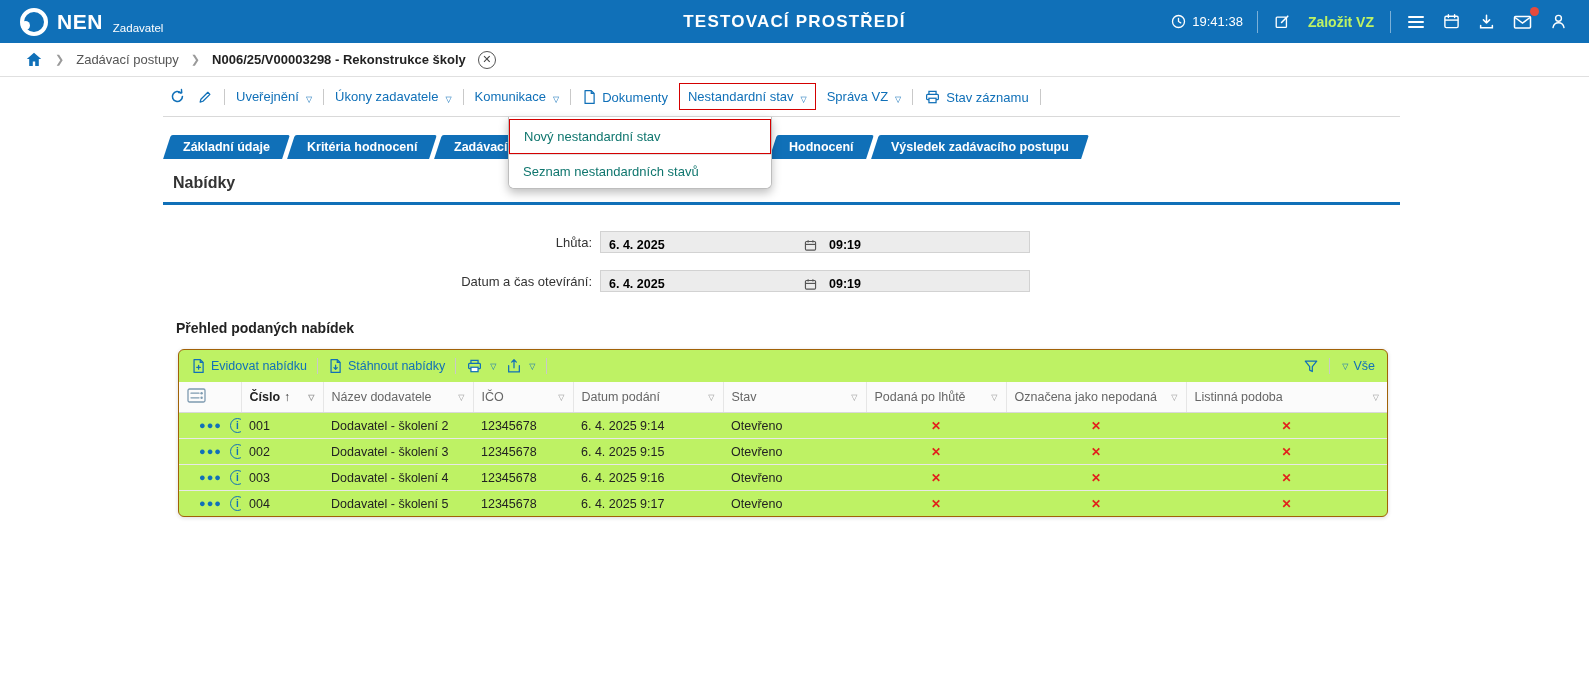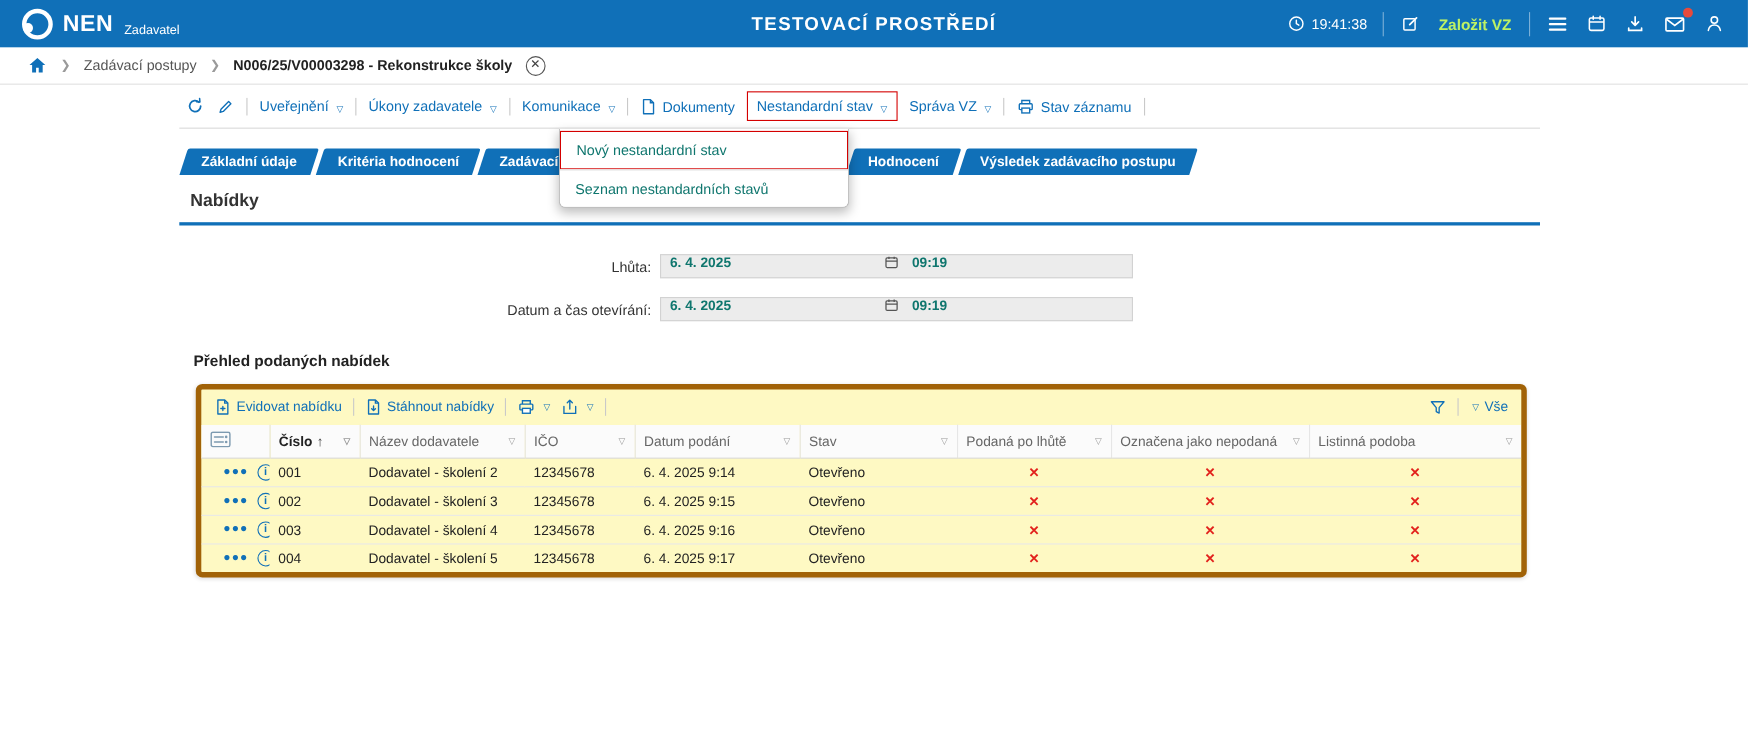--- a/index.html
+++ b/index.html
@@ -92,32 +92,32 @@
   .tab:nth-child(4) { width:150px; justify-content:center; }
   
   .page-title { font-size:16px; font-weight:bold; color:#333; margin:15px 0 10px 10px; }
   .title-rule { height:3px; background:#1070b8; }
   
   .fields { margin-top:26px; display:flex; flex-direction:column; gap:17px; }
   .field-row { display:flex; align-items:center; }
   .field-label { width:437px; text-align:right; padding-right:8px; font-size:13px; color:#333; }
   .field-input {
     width:430px; height:22px; background:#ececec; border:1px solid #d2d2d2;
-    display:flex; align-items:flex-start; font-size:12.5px; font-weight:bold; color:#0f766e;
+    display:flex; align-items:flex-end; font-size:12.5px; font-weight:bold; color:#000000;
     cursor:text;
   }
   .fi-date { padding-left:8px; width:203px; }
   .fi-cal { display:flex; align-items:center; color:#555; cursor:pointer; }
   .fi-time { padding-left:12px; }
   
   .section-title { font-size:14px; font-weight:bold; margin:28px 0 13px 13px; color:#222; }
   
   .grid-card {
-    margin:0 12px 0 15px; border:5px solid #a16207; border-radius:6px;
-    box-shadow:0 1px 4px rgba(0,0,0,.14); background:#fef9c3; overflow:hidden;
+    margin:0 12px 0 15px; border:1px solid #a16207; border-radius:6px;
+    box-shadow:0 1px 4px rgba(0,0,0,.14); background:#bef264; overflow:hidden;
   }
   .grid-toolbar {
     display:flex; align-items:center; gap:10px; padding:8px 12px;
     font-size:12.5px; color:#1070b8;
   }
   .gt-link { display:flex; align-items:center; gap:5px; color:#1070b8; cursor:pointer; white-space:nowrap; }
   .gt-right { margin-left:auto; display:flex; align-items:center; gap:10px; }
   table { width:100%; border-collapse:collapse; font-size:12.5px; table-layout:fixed;padding-left:20px; }
   thead th {
     font-weight:normal; color:#666; text-align:left; padding:6px 8px;

